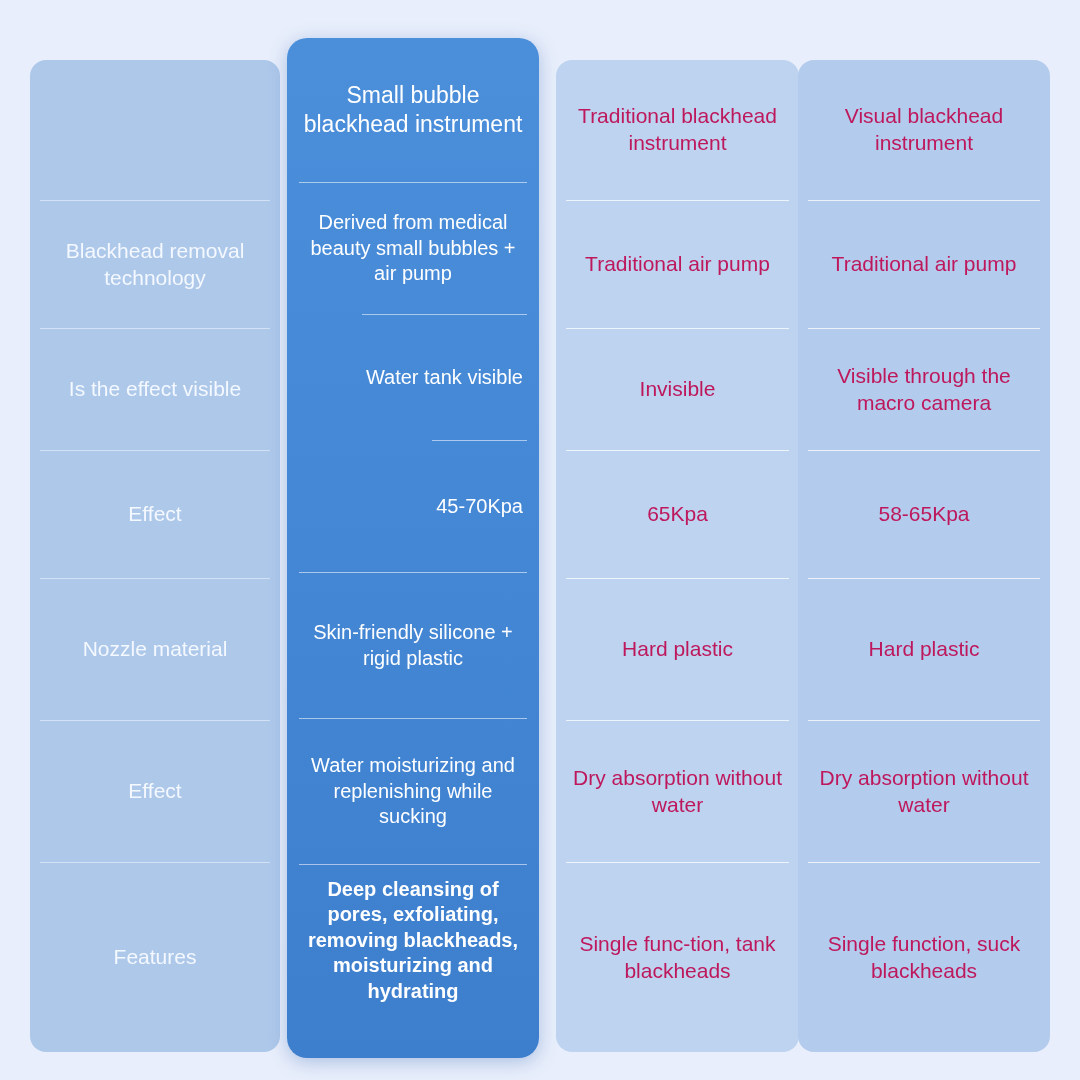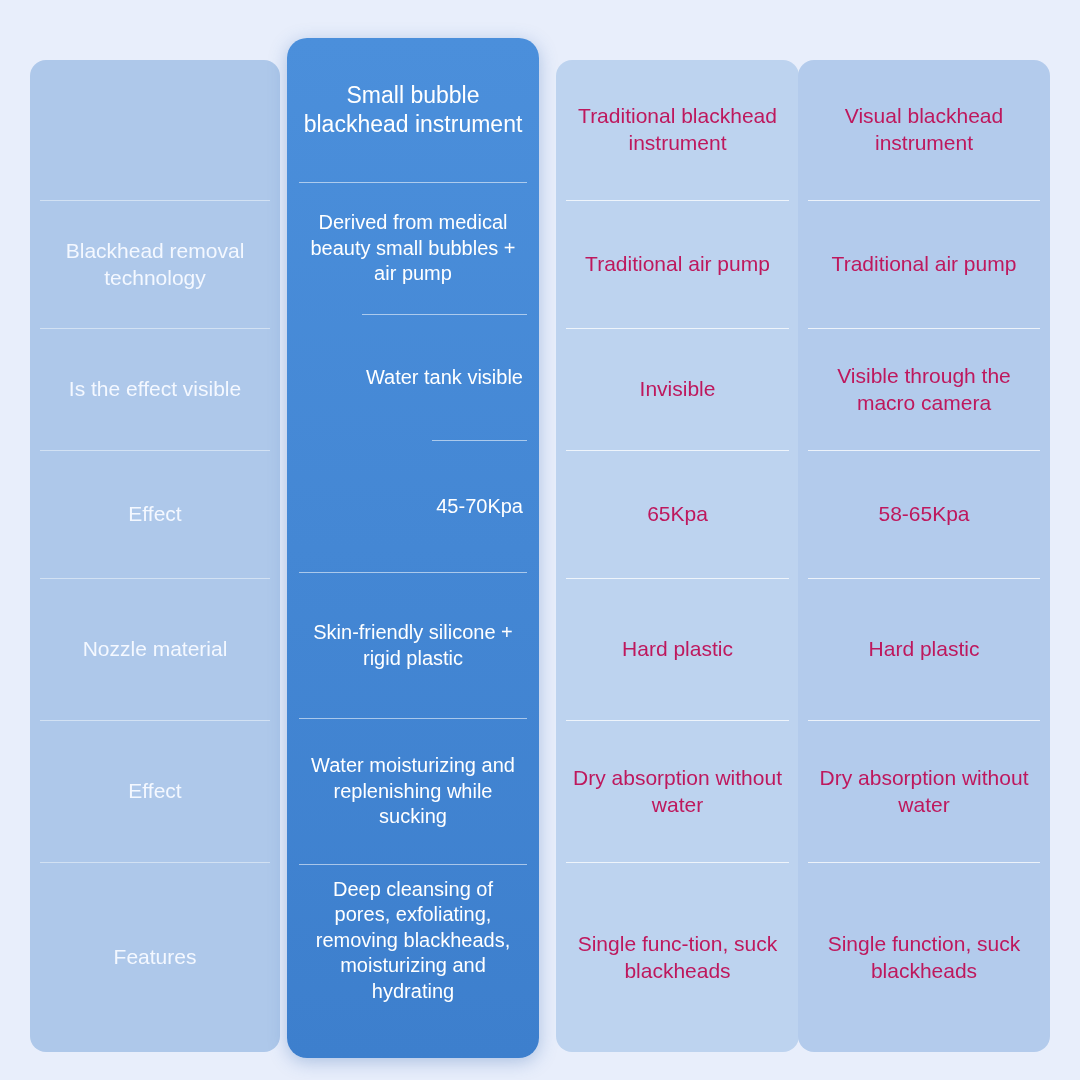--- a/index.html
+++ b/index.html
@@ -122,21 +122,21 @@
   .r4 { height: 142px; }
   .r5 { height: 142px; }
   .r6 { height: 190px; }
 
   .col-highlight .r0 { height: 144px; }
   .col-highlight .r1 { height: 132px; }
   .col-highlight .r2 { height: 126px; }
   .col-highlight .r3 { height: 132px; }
   .col-highlight .r4 { height: 146px; }
   .col-highlight .r5 { height: 146px; }
-  .col-highlight .r6 { height: 152px; }
+  .col-highlight .r6 { height: 152px; font-weight: bold; }
 </style>
 </head>
 <body>
 
 <div id="board">
 
   <div class="col col-labels">
     <div class="cell header r0"></div>
     <div class="cell r1">Blackhead removal technology</div>
     <div class="cell r2">Is the effect visible</div>
@@ -156,21 +156,21 @@
     <div class="cell r6">Deep cleansing of pores, exfoliating, removing blackheads, moisturizing and hydrating</div>
   </div>
 
   <div class="col col-other-a">
     <div class="cell header r0">Traditional blackhead instrument</div>
     <div class="cell r1">Traditional air pump</div>
     <div class="cell r2">Invisible</div>
     <div class="cell r3">65Kpa</div>
     <div class="cell r4">Hard plastic</div>
     <div class="cell r5">Dry absorption without water</div>
-    <div class="cell r6">Single func-tion, suck blackheads</div>
+    <div class="cell r6">Single func-tion, tank blackheads</div>
   </div>
 
   <div class="col col-other-b">
     <div class="cell header r0">Visual blackhead instrument</div>
     <div class="cell r1">Traditional air pump</div>
     <div class="cell r2">Visible through the macro camera</div>
     <div class="cell r3">58-65Kpa</div>
     <div class="cell r4">Hard plastic</div>
     <div class="cell r5">Dry absorption without water</div>
     <div class="cell r6">Single function, suck blackheads</div>

